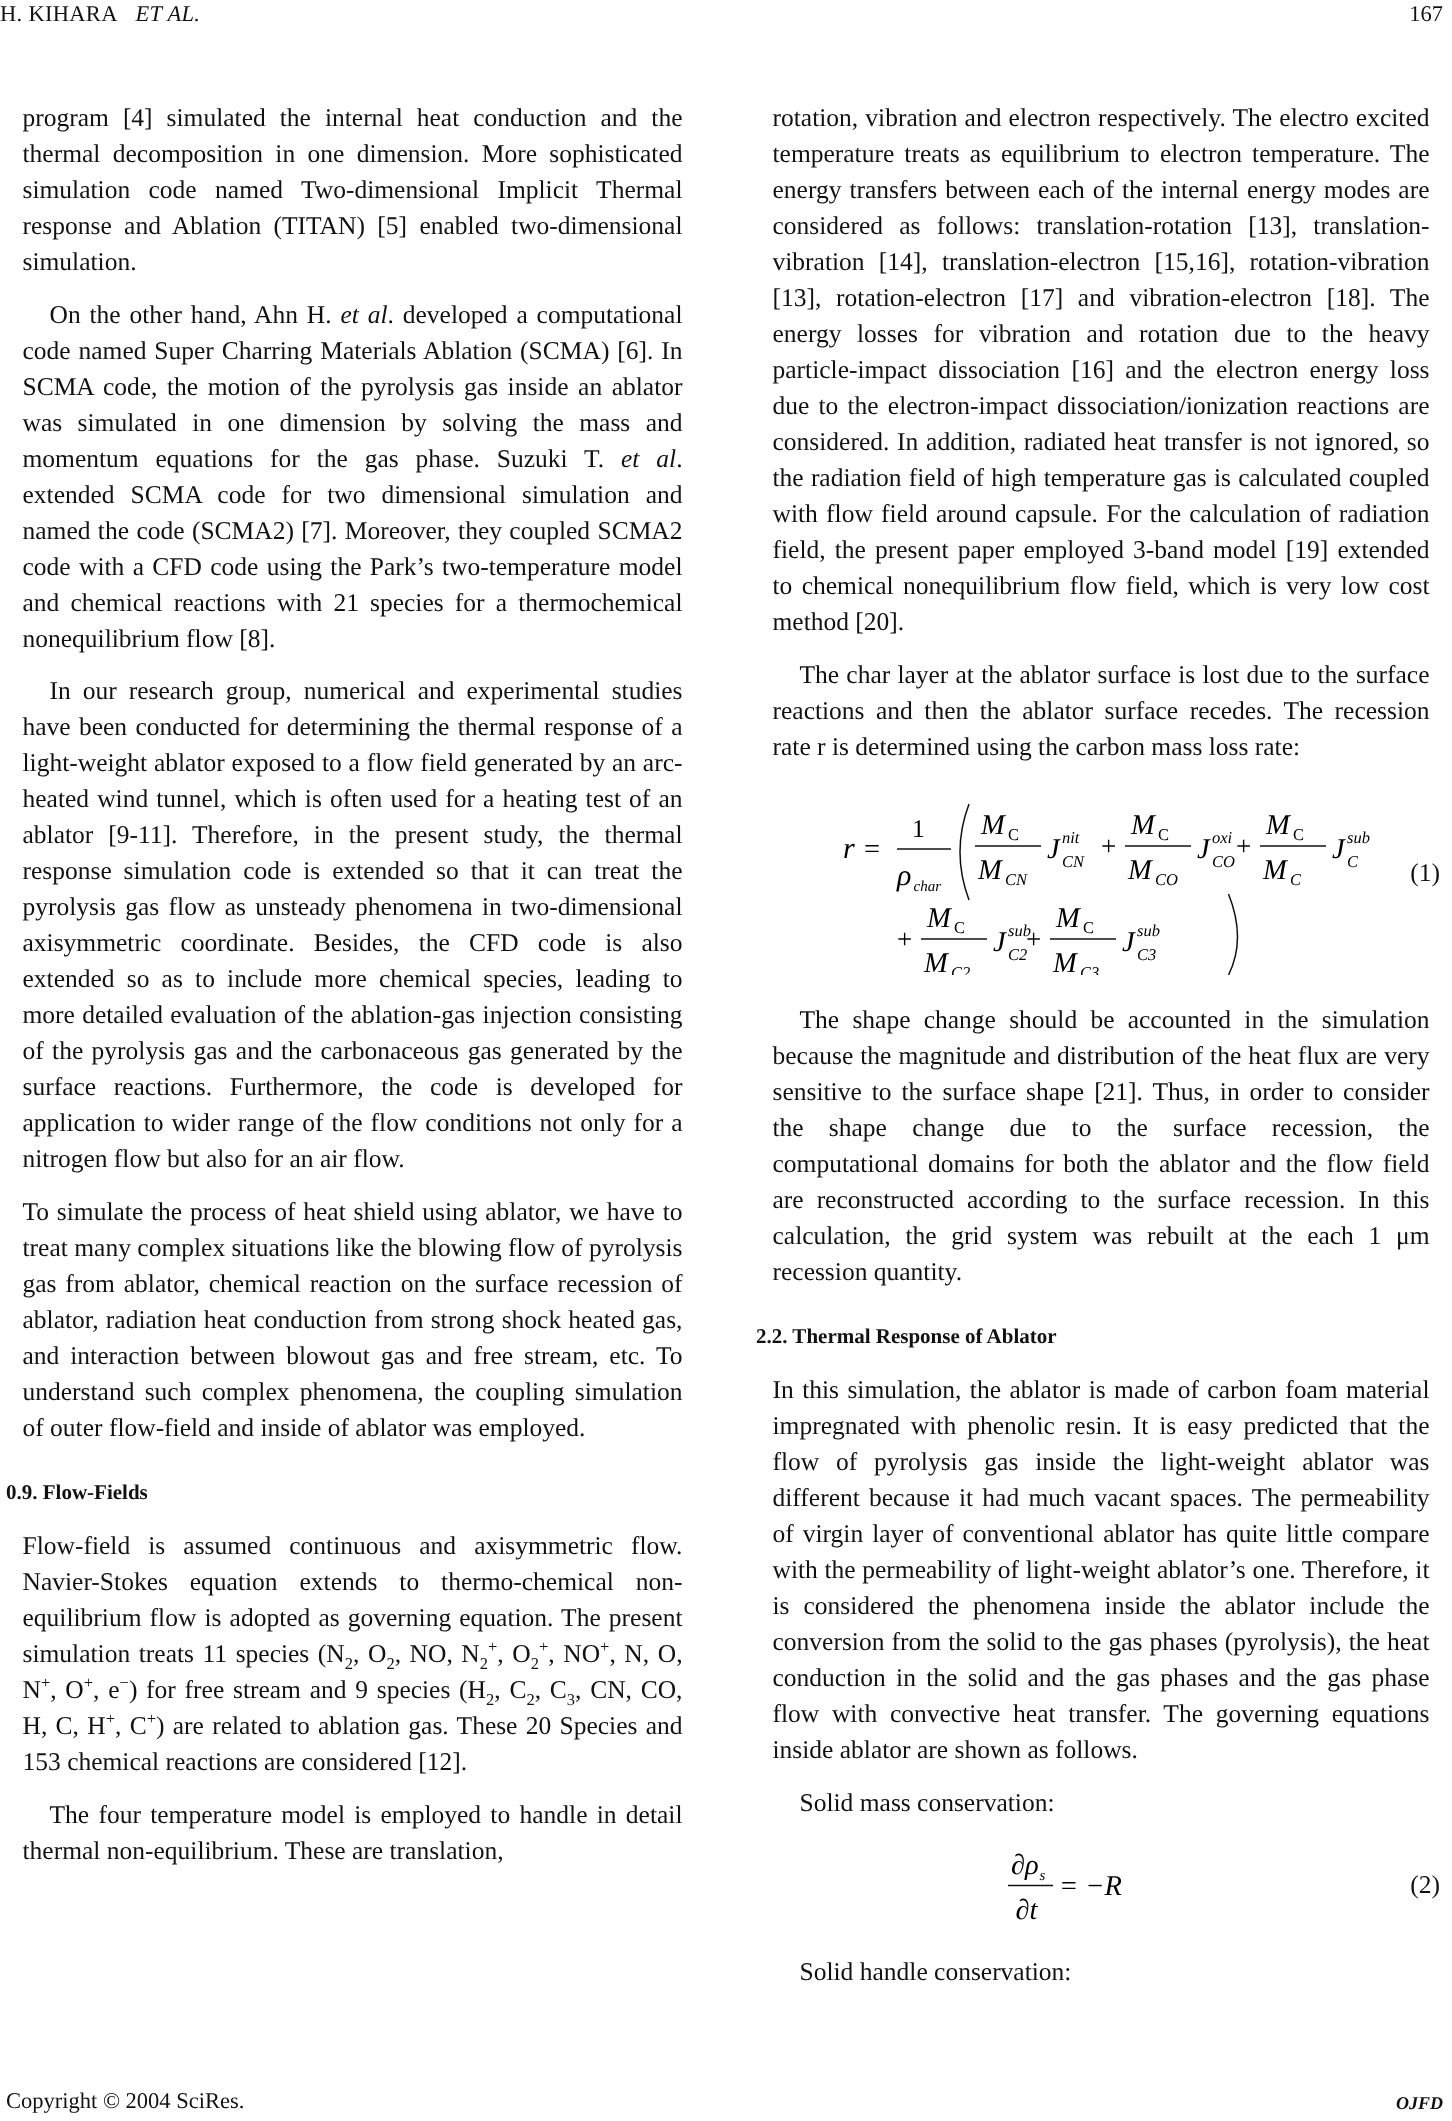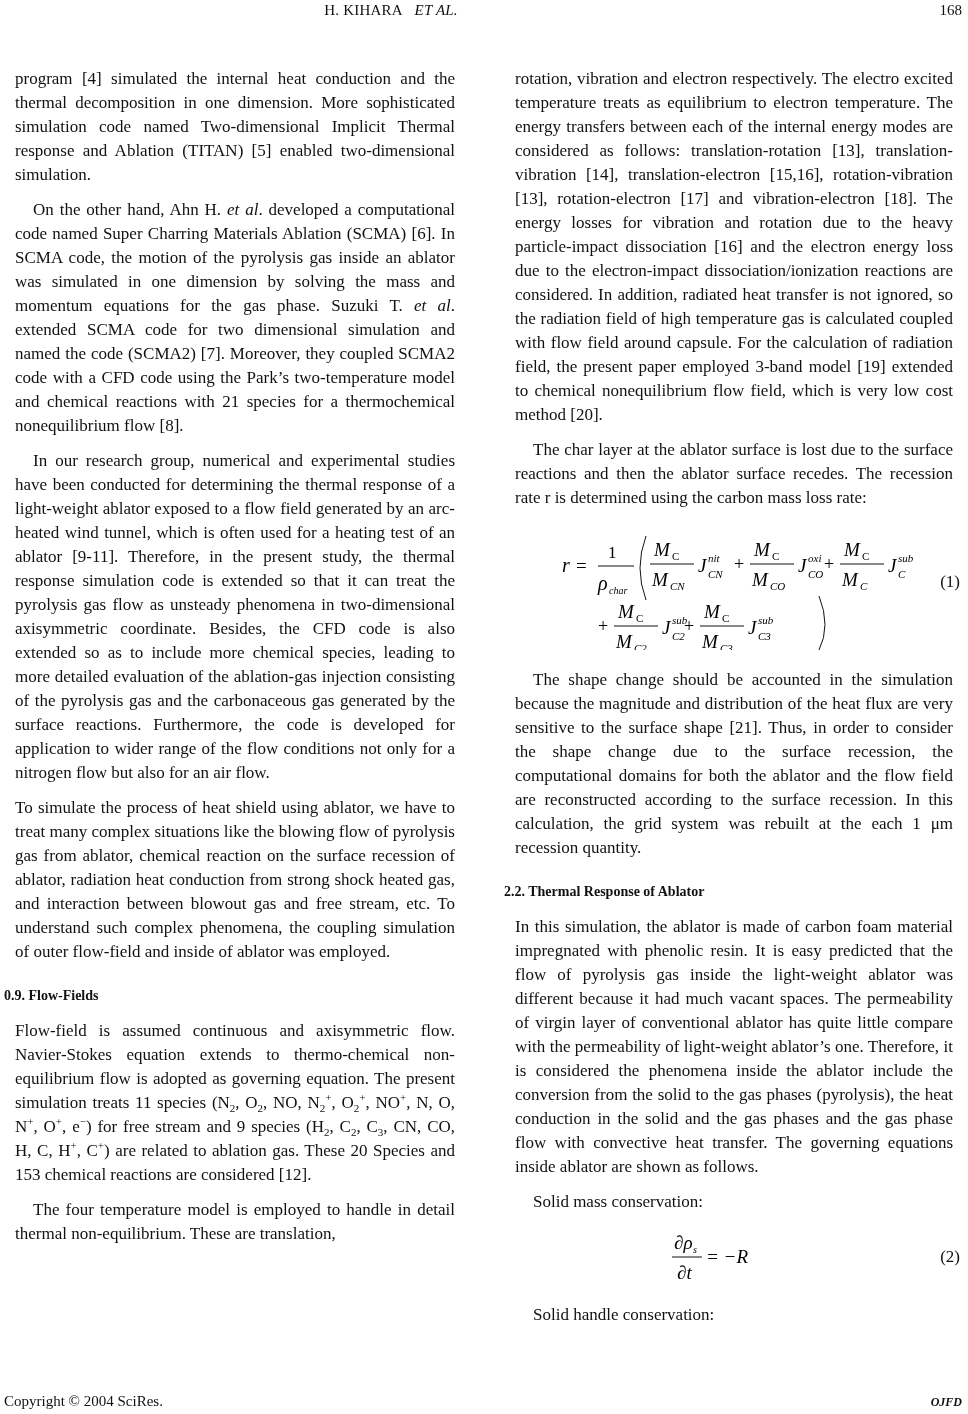--- a/index.html
+++ b/index.html
@@ -1,18 +1,18 @@
 <!DOCTYPE html>
 <html><head>
 <meta charset="utf-8">
 <style>
   html, body { margin:0; padding:0; background:#ffffff; }
   body { width:968px; height:1414px; position:relative; overflow:hidden;
          font-family:"Liberation Serif", serif; color:#111; }
-  .header-author { position:absolute; top:2px; left:0; width:782px; text-align:center;
+  .header-author { position:absolute; top:2px; left:0; width:782px; text-align:left;
          font-size:15px; letter-spacing:0.2px; }
   .header-author i { font-style:italic; }
   .page-num { position:absolute; top:2px; right:6px; font-size:15px; }
   .col { position:absolute; top:56px; width:462px; font-size:17px; line-height:24px;
          text-align:justify; }
   .col.left { left:4px; }
   .col.right { left:504px; width:460px; }
   .col p { margin:11px; text-indent:0; }
   .col p.ind { text-indent:18px; }
   .col p.noind { text-indent:0; }
@@ -23,21 +23,21 @@
   .eq-num { position:absolute; right:4px; font-size:17px; }
   .eq2 { position:relative; height:64px; margin:8px 0 14px 0; }
   .footer-left { position:absolute; bottom:4px; left:4px; font-size:15px; }
   .footer-right { position:absolute; bottom:4px; right:6px; font-size:12px; font-weight:bold; font-style:italic; }
 </style>
 </head>
 <body>
 
 <div>
   <div class="header-author"><span>H. KIHARA</span>&nbsp;&nbsp;&nbsp;<i>ET AL.</i></div>
-  <div class="page-num">168</div>
+  <div class="page-num">167</div>
 </div>
 
 <div class="col left">
   <p class="noind">program [4] simulated the internal heat conduction and the thermal decomposition in one dimension. More sophisticated simulation code named Two-dimensional Implicit Thermal response and Ablation (TITAN) [5] enabled two-dimensional simulation.</p>
   <p class="ind"><span>On the other hand, Ahn H. </span><i>et al</i><span>. developed a computational code named Super Charring Materials Ablation (SCMA) [6]. In SCMA code, the motion of the pyrolysis gas inside an ablator was simulated in one dimension by solving the mass and momentum equations for the gas phase. Suzuki T. </span><i>et al</i><span>. extended SCMA code for two dimensional simulation and named the code (SCMA2) [7]. Moreover, they coupled SCMA2 code with a CFD code using the Park’s two-temperature model and chemical reactions with 21 species for a thermochemical nonequilibrium flow [8].</span></p>
   <p class="ind">In our research group, numerical and experimental studies have been conducted for determining the thermal response of a light-weight ablator exposed to a flow field generated by an arc-heated wind tunnel, which is often used for a heating test of an ablator [9-11]. Therefore, in the present study, the thermal response simulation code is extended so that it can treat the pyrolysis gas flow as unsteady phenomena in two-dimensional axisymmetric coordinate. Besides, the CFD code is also extended so as to include more chemical species, leading to more detailed evaluation of the ablation-gas injection consisting of the pyrolysis gas and the carbonaceous gas generated by the surface reactions. Furthermore, the code is developed for application to wider range of the flow conditions not only for a nitrogen flow but also for an air flow.</p>
   <p class="noind">To simulate the process of heat shield using ablator, we have to treat many complex situations like the blowing flow of pyrolysis gas from ablator, chemical reaction on the surface recession of ablator, radiation heat conduction from strong shock heated gas, and interaction between blowout gas and free stream, etc. To understand such complex phenomena, the coupling simulation of outer flow-field and inside of ablator was employed.</p>
   <h3 class="subsec">0.9. Flow-Fields</h3>
   <p class="noind">Flow-field is assumed continuous and axisymmetric flow. Navier-Stokes equation extends to thermo-chemical non-equilibrium flow is adopted as governing equation. The present simulation treats 11 species (N<sub>2</sub>, O<sub>2</sub>, NO, N<sub>2</sub><sup>+</sup>, O<sub>2</sub><sup>+</sup>, NO<sup>+</sup>, N, O, N<sup>+</sup>, O<sup>+</sup>, e<sup>−</sup>) for free stream and 9 species (H<sub>2</sub>, C<sub>2</sub>, C<sub>3</sub>, CN, CO, H, C, H<sup>+</sup>, C<sup>+</sup>) are related to ablation gas. These 20 Species and 153 chemical reactions are considered [12].</p>
   <p class="ind">The four temperature model is employed to handle in detail thermal non-equilibrium. These are translation,</p>

